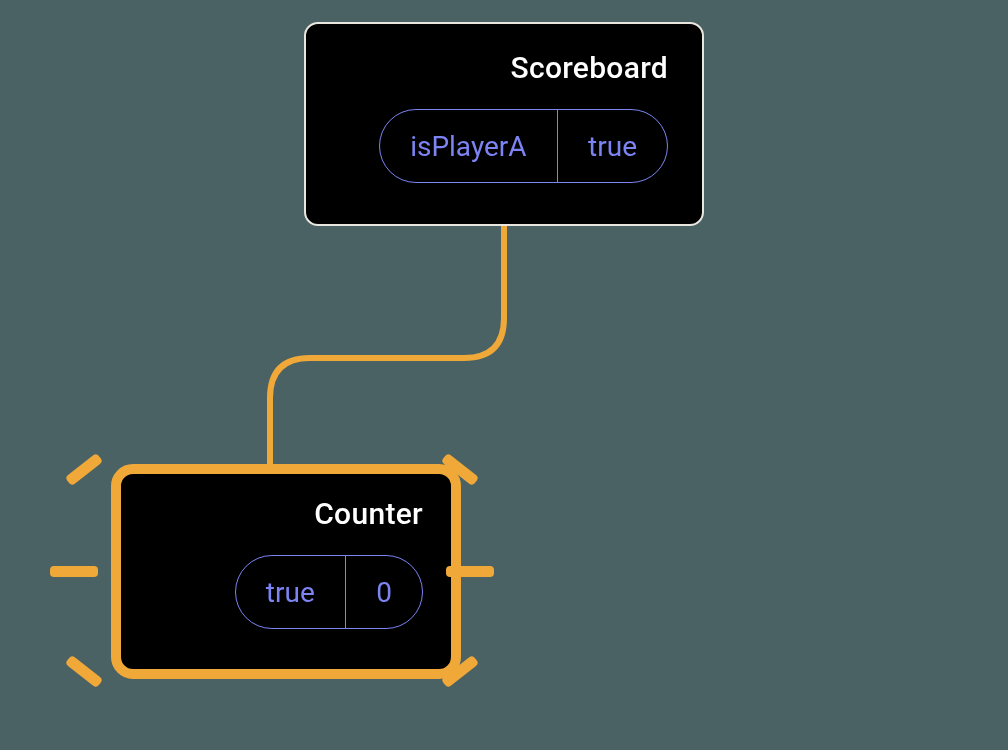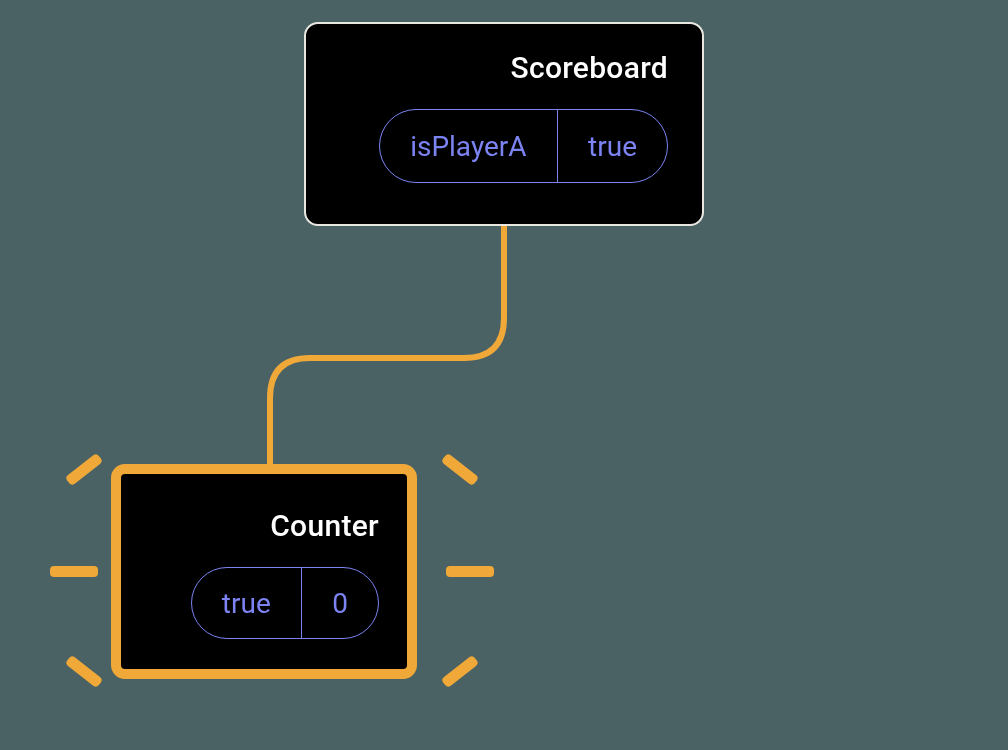--- a/index.html
+++ b/index.html
@@ -28,25 +28,25 @@
   .node-parent {
     left: 304px;
     top: 22px;
     width: 400px;
     height: 204px;
     border: 2px solid #e9e6df;
   }
   .node-child {
     left: 111px;
     top: 464px;
-    width: 306px;
+    width: 350px;
     height: 215px;
     border: 10px solid #f0a939;
-    border-radius: 14px;
-    padding: 34px 28px 30px 28px;
+    border-radius: 22px;
+    padding: 22px 28px 30px 28px;
   }
   .node-title {
     color: #ffffff;
     font-size: 30px;
     font-weight: 500;
     letter-spacing: 0.3px;
     margin-bottom: 24px;
   }
   .pill {
     display: flex;

